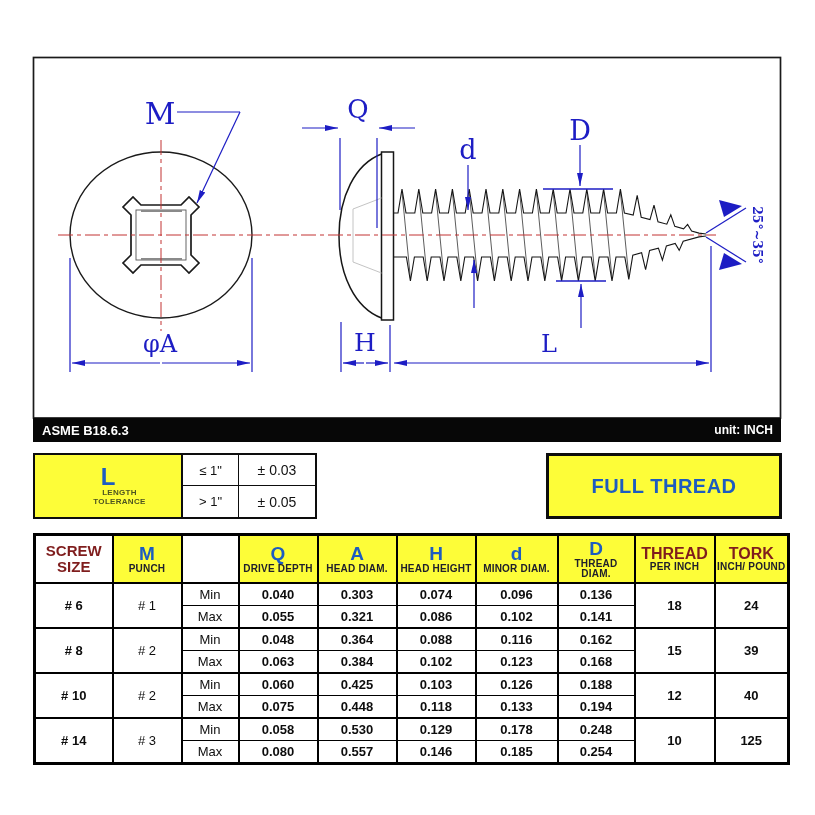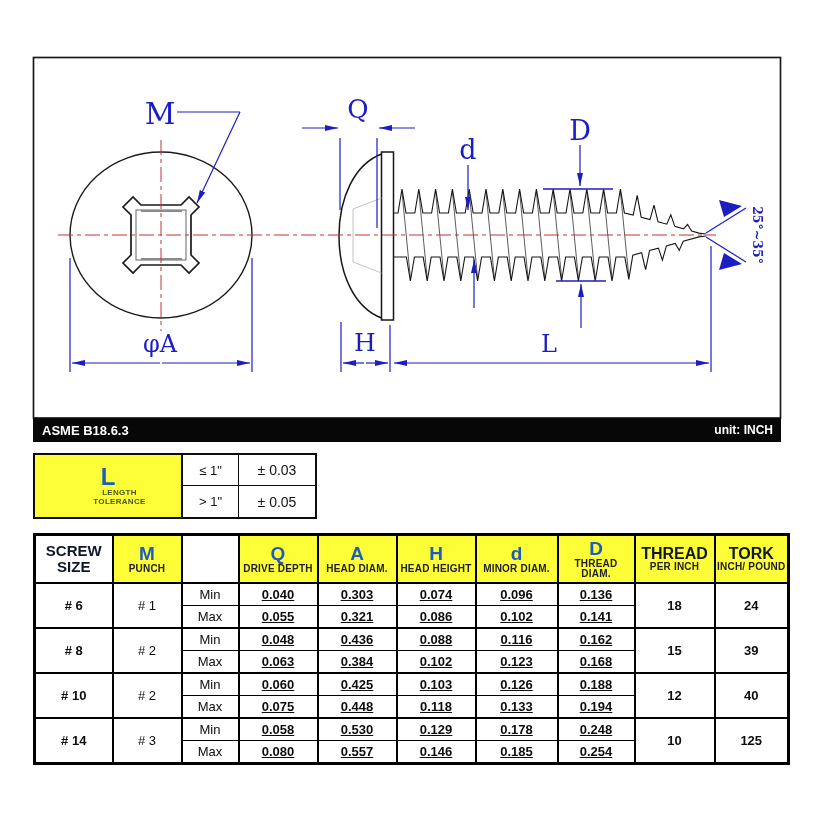--- a/index.html
+++ b/index.html
@@ -26,27 +26,27 @@
           font-size:20px;font-weight:bold;color:#1d5cc0;box-sizing:border-box;letter-spacing:.5px;}
 
   
   table.spec{position:absolute;left:33px;top:533px;width:754px;border-collapse:collapse;
              table-layout:fixed;border:3px solid #000;}
   .spec th,.spec td{border:2px solid #000;text-align:center;vertical-align:middle;
              padding:0;color:#0d0d0d;overflow:hidden;}
   .spec tr.hdr th{height:46px;background:#fdfd38;}
   .spec tr.hdr th.hw{background:#ffffff;}
   .mainletter{display:block;font-size:19px;font-weight:bold;color:#1d5cc0;line-height:20px;}
-  .mainword{display:block;font-size:15px;font-weight:bold;color:#0f172a;line-height:16px;}
+  .mainword{display:block;font-size:15px;font-weight:bold;color:#7f1d1d;line-height:16px;}
   .subletter{display:block;font-size:10px;font-weight:bold;color:#20202c;line-height:10px;letter-spacing:.2px;}
   .spec td{height:21px;font-size:13px;}
   .c-size{font-weight:bold;font-size:14px;}
   .c-punch{font-size:12px;}
   .c-mm{font-size:11px;}
-  .c-val{font-weight:600;font-size:13px;text-decoration:underline;}
+  .c-val{font-weight:600;font-size:13px;}
   .c-tpi,.c-tork{font-weight:bold;font-size:14px;}
   .spec tr.rmin td.c-mm,.spec tr.rmin td.c-val{border-bottom-width:1px;}
   .spec tr.rmax td.c-mm,.spec tr.rmax td.c-val{border-top-width:1px;}
 </style>
 </head>
 <body>
 
 <div id="stage">
 
   
@@ -142,20 +142,21 @@
     </div>
     <div class="tol-grid">
       <div class="tol-cond tol-r1">≤ 1"</div>
       <div class="tol-val tol-r1">± 0.03</div>
       <div class="tol-cond">&gt; 1"</div>
       <div class="tol-val">± 0.05</div>
     </div>
   </div>
 
   
+  <div class="fullthread">FULL THREAD</div>
 
   
   <table class="spec">
     <colgroup>
       <col style="width:78px">
         <col style="width:69px">
         <col style="width:57px">
         <col style="width:79px">
       <col style="width:79px">
         <col style="width:79px">
@@ -224,21 +225,21 @@
       <td class="c-val">0.086</td>
       <td class="c-val">0.102</td>
       <td class="c-val">0.141</td>
     </tr>
 
     <tr class="rmin">
       <td class="c-size" rowspan="2"># 8</td>
       <td class="c-punch" rowspan="2"># 2</td>
       <td class="c-mm">Min</td>
       <td class="c-val">0.048</td>
-      <td class="c-val">0.436</td>
+      <td class="c-val">0.364</td>
       <td class="c-val">0.088</td>
       <td class="c-val">0.116</td>
       <td class="c-val">0.162</td>
       <td class="c-tpi" rowspan="2">15</td>
       <td class="c-tork" rowspan="2">39</td>
     </tr>
     <tr class="rmax">
       <td class="c-mm">Max</td>
       <td class="c-val">0.063</td>
       <td class="c-val">0.384</td>

